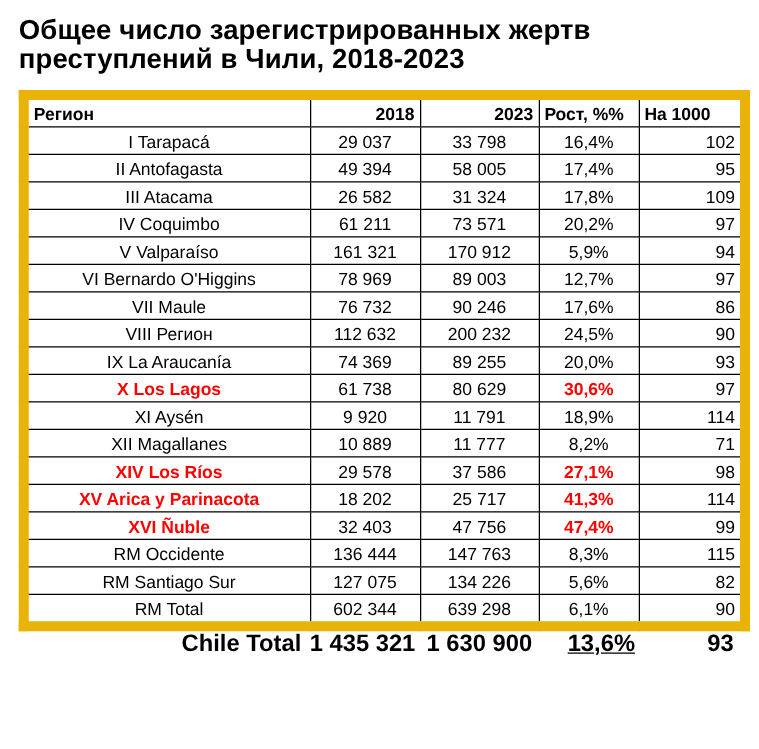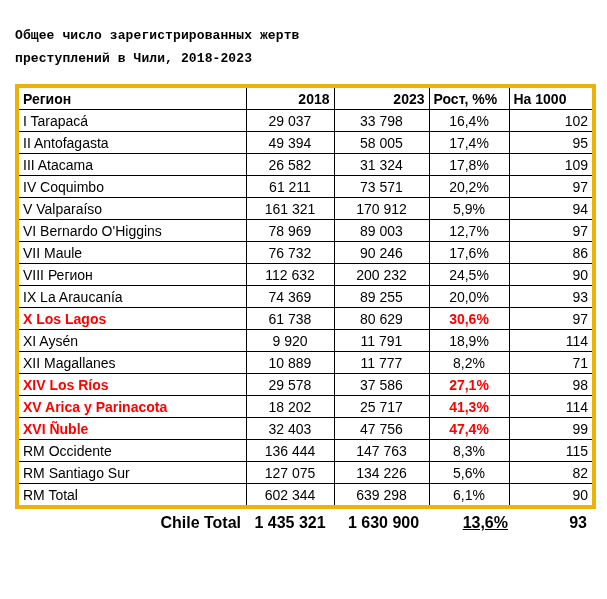--- a/index.html
+++ b/index.html
@@ -11,32 +11,31 @@
   }
   .page {
     position: relative;
     width: 607px;
     height: 599px;
     box-sizing: border-box;
     padding: 12px 15px 0 15px;
     overflow: hidden;
   }
   .title {
-    font-size: 13px;
+    font-size: 22px;
     line-height: 23px;
     font-weight: bold;
-    margin: 12px 0 10px 0;
+    margin: 0 0 10px 0;
     letter-spacing: 0.1px;
-    font-family: Liberation Mono, monospace;
   }
   table.crime-table {
     border-collapse: collapse;
     table-layout: fixed;
     width: 577px;
-    border: 4px solid #eab308;
+    border: 8px solid #eab308;
     margin-top: 14px;
   }
   .crime-table col.w-region  { width: 229px; }
   .crime-table col.w-y2018   { width: 88px; }
   .crime-table col.w-y2023   { width: 95px; }
   .crime-table col.w-growth  { width: 80px; }
   .crime-table col.w-per1000 { width: 85px; }
 
   .crime-table th, .crime-table td {
     border: 1px solid #000000;
@@ -49,37 +48,37 @@
     vertical-align: middle;
   }
   .crime-table th { font-weight: bold; }
 
   
   th.c-region  { text-align: left; }
   th.c-y2018, th.c-y2023 { text-align: right; }
   th.c-growth, th.c-per1000 { text-align: left; }
 
   
-  td.c-region  { text-align: left; }
+  td.c-region  { text-align: center; }
   td.c-y2018, td.c-y2023 { text-align: center; }
   td.c-growth  { text-align: center; }
   td.c-per1000 { text-align: right; }
 
   
   tr.hl-red td.c-region,  tr.hl-red td.c-growth  { color: var(--hl-red, #fe0000); font-weight: bold; }
   tr.hl-green td.c-region, tr.hl-green td.c-growth { color: var(--hl-green, #159272); font-weight: bold; }
 
   
   .footer-row {
     display: flex;
     width: 577px;
     font-weight: bold;
-    font-size: 16px;
+    font-size: 19px;
     height: 23px;
-    align-items: flex-end;
+    align-items: flex-start;
     white-space: nowrap;
   }
   .footer-row span { box-sizing: border-box; display: block; }
   .f-label   { width: 230px; text-align: right; padding-right: 4px; }
   .f-y2018   { width: 90px;  text-align: center; }
   .f-y2023   { width: 97px;  text-align: center; }
   .f-growth  { width: 81px;  text-align: right; padding-right: 5px; text-decoration: underline; }
   .f-per1000 { width: 79px;  text-align: right; padding-right: 5px; }
 </style>
 </head>

